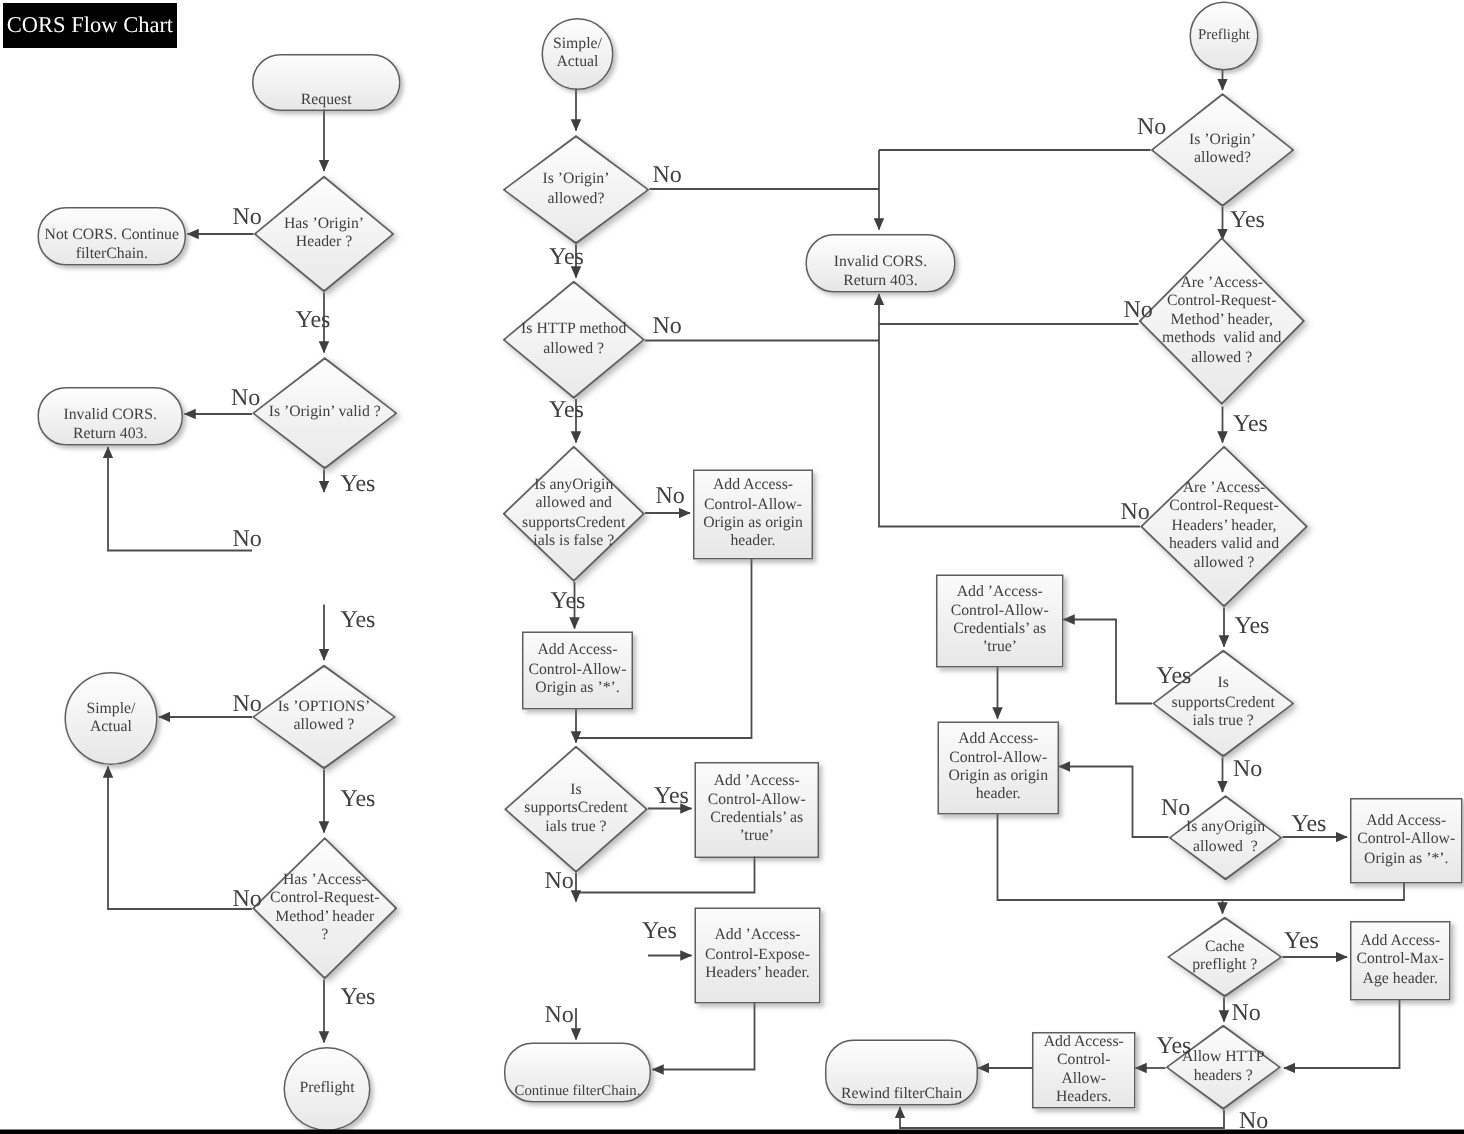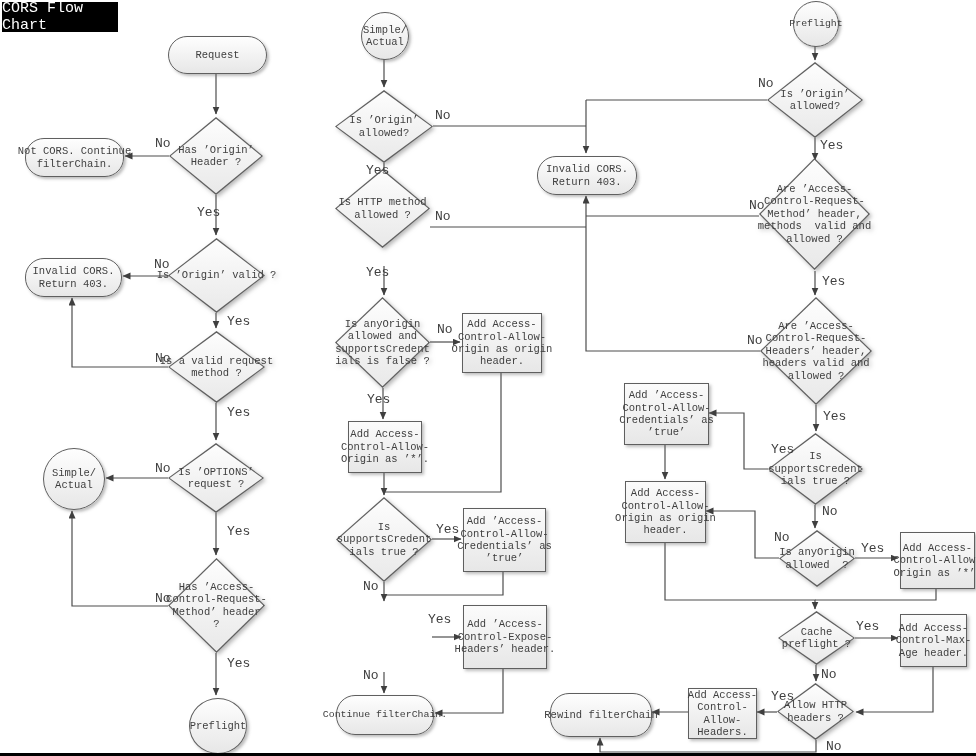--- a/index.html
+++ b/index.html
@@ -1,35 +1,35 @@
 <!DOCTYPE html>
 <html><head>
 <meta charset="utf-8">
 <style>
   html,body{margin:0;padding:0;background:#ffffff;}
   #canvas{position:relative;width:976px;height:756px;background:#ffffff;overflow:hidden;
-          font-family:Liberation Mono, monospace;color:#3f3f3f;}
+          font-family:Liberation Serif, serif;color:#3f3f3f;}
   #edges{position:absolute;left:0;top:0;z-index:1;}
   .title{position:absolute;left:2px;top:2px;width:116px;height:30px;background:#000000;color:#ffffff;
          display:flex;align-items:center;justify-content:center;font-size:15px;z-index:5;}
   .node{position:absolute;display:flex;align-items:center;justify-content:center;text-align:center;
         font-size:10.5px;line-height:1.18;z-index:3;}
   .nl{white-space:pre;position:relative;z-index:2;}
   .sm{font-size:9.9px;}
   .term{background:linear-gradient(#fefefe,#e7e7e7);border:1px solid #5f5f5f;border-radius:19px;
-        box-shadow:2px 2px 3px rgba(110,110,110,.45);}
+        box-shadow:2px 2px 3px rgba(110,110,110,.45);align-items:flex-end;}
   .circle{background:linear-gradient(#fefefe,#e7e7e7);border:1px solid #5f5f5f;border-radius:50%;
         box-shadow:2px 2px 3px rgba(110,110,110,.45);}
   .rect{background:linear-gradient(#fbfbfb,#e7e7e7);border:1px solid #5f5f5f;
         box-shadow:2px 2px 3px rgba(110,110,110,.45);}
   .diamond{filter:drop-shadow(2px 2px 2px rgba(110,110,110,.5));}
   .d-o{position:absolute;inset:0;background:#606060;clip-path:polygon(50% 0,100% 50%,50% 100%,0 50%);}
   .d-i{position:absolute;inset:1.7px;background:linear-gradient(#fdfdfd,#e9e9e9);
        clip-path:polygon(50% 0,100% 50%,50% 100%,0 50%);}
-  .el{position:absolute;font-size:13px;color:#3f3f3f;z-index:4;}
+  .el{position:absolute;font-size:16px;color:#3f3f3f;z-index:4;}
   .botbar{position:absolute;left:0;top:753px;width:976px;height:3px;background:#000;z-index:5;}
 </style>
 </head>
 <body>
 
 <div id="canvas">
 
   <svg id="edges" width="976" height="756" fill="none" stroke="#4d4d4d" stroke-width="1.2">
     <defs>
       <marker id="arr" markerWidth="9" markerHeight="8" refX="7.5" refY="3.5" orient="auto" markerUnits="userSpaceOnUse">
@@ -110,37 +110,31 @@
     <div class="d-o"></div>
       <div class="d-i"></div>
     <span class="nl">Is ’Origin’ valid ?</span>
     </div>
 
   <div class="node term" style="left:25px;top:258px;width:95px;height:37px">
     <span class="nl">Invalid CORS.
 Return 403.</span>
     </div>
 
-  <div class="node diamond" style="left:168px;top:331px;width:97px;height:72px">
-    <div class="d-o"></div>
-      <div class="d-i"></div>
-    <span class="nl">Is a valid request
-method ?</span>
-    </div>
 
   <div class="node circle" style="left:43px;top:448px;width:60px;height:60px">
     <span class="nl">Simple/
 Actual</span>
     </div>
 
   <div class="node diamond" style="left:168px;top:443px;width:96px;height:70px">
     <div class="d-o"></div>
       <div class="d-i"></div>
     <span class="nl">Is ’OPTIONS’
-request ?</span>
+allowed ?</span>
     </div>
 
   <div class="node diamond" style="left:168px;top:558px;width:97px;height:95px">
     <div class="d-o"></div>
       <div class="d-i"></div>
     <span class="nl">Has ’Access-
 Control-Request-
 Method’ header
 ?</span>
     </div>
@@ -159,21 +153,21 @@
       <div class="d-i"></div>
     <span class="nl">Is ’Origin’
 allowed?</span>
     </div>
 
   <div class="node term" style="left:537px;top:156px;width:98px;height:37px">
     <span class="nl">Invalid CORS.
 Return 403.</span>
     </div>
 
-  <div class="node diamond" style="left:335px;top:169px;width:95px;height:79px">
+  <div class="node diamond" style="left:335px;top:187px;width:95px;height:79px">
     <div class="d-o"></div>
       <div class="d-i"></div>
     <span class="nl">Is HTTP method
 allowed ?</span>
     </div>
 
   <div class="node diamond" style="left:335px;top:297px;width:95px;height:91px">
     <div class="d-o"></div>
       <div class="d-i"></div>
     <span class="nl">Is anyOrigin

